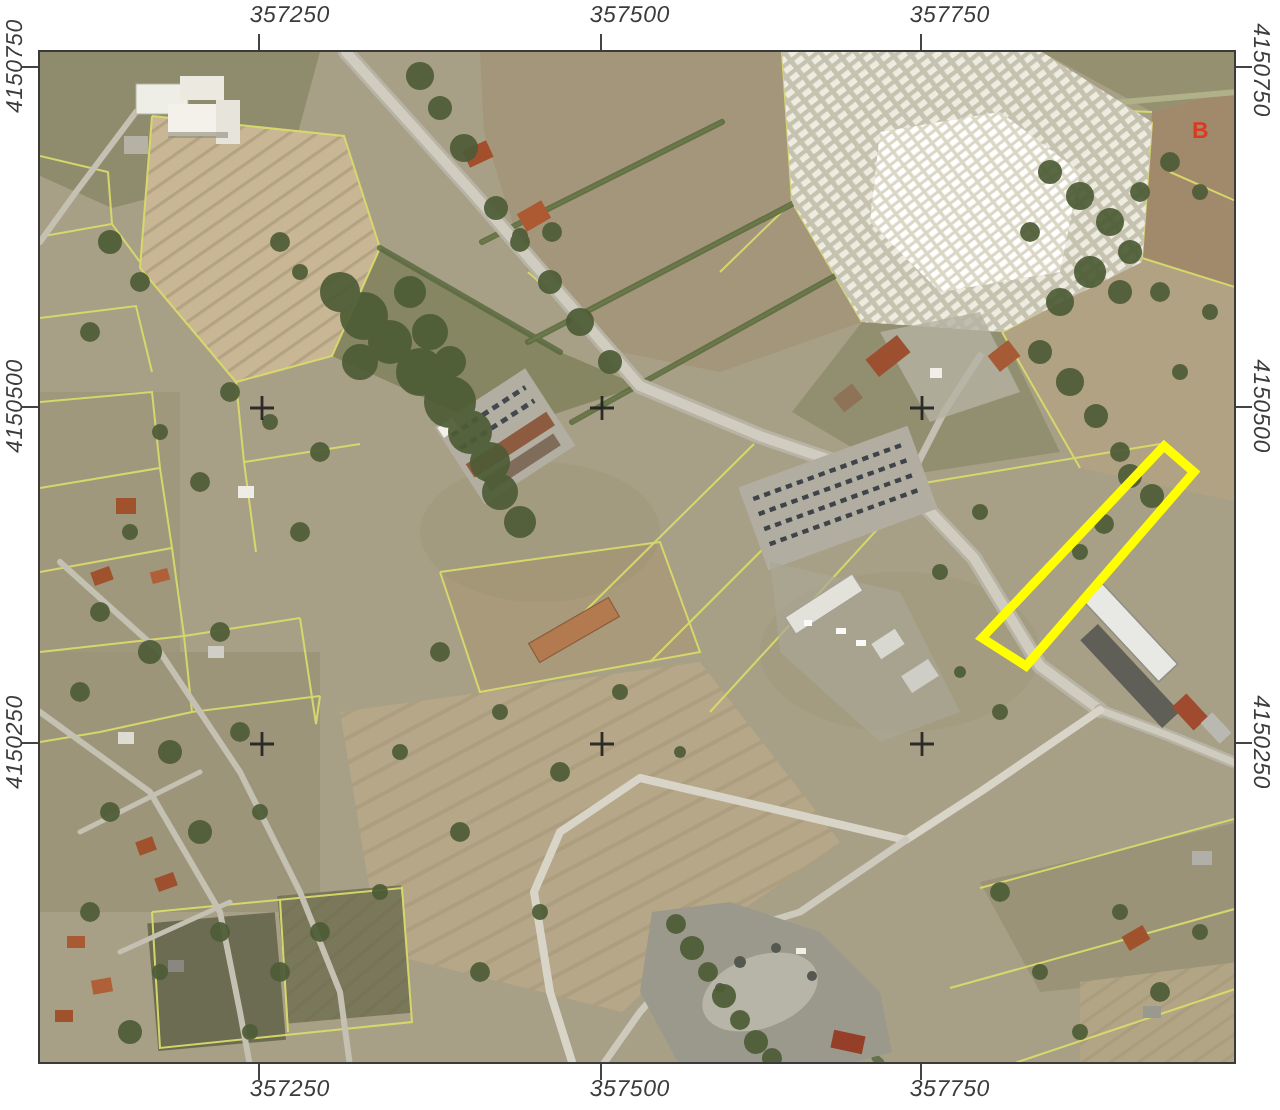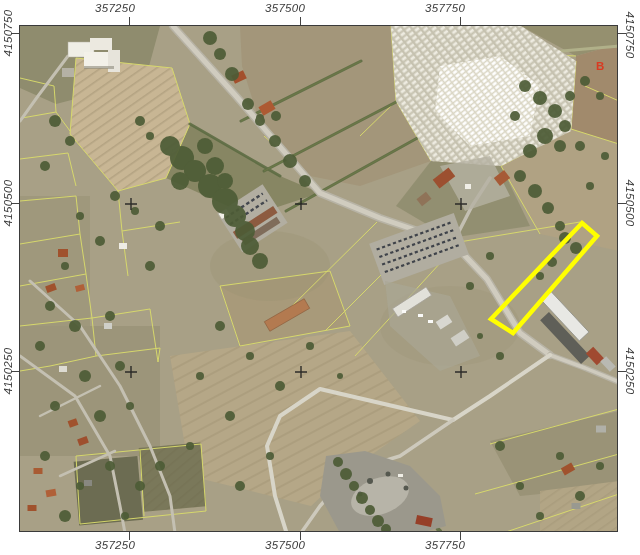--- a/index.html
+++ b/index.html
@@ -14,21 +14,21 @@
   .stage{position:relative;width:640px;height:555px;background:#ffffff;overflow:hidden;
          font-family:"Liberation Sans",sans-serif;}
   .map-frame{position:absolute;left:19px;top:25px;width:599px;height:507px;
              border:1.5px solid var(--map-border);box-sizing:border-box;overflow:hidden;background:#a8a086;}
   .map-frame svg{display:block;}
   .tick{position:absolute;background:var(--tick);}
   .tick.v{width:1px;height:8px;}
   .tick.h{width:8px;height:1px;}
   .coord{position:absolute;font-size:11.5px;font-style:italic;color:var(--axis-text);
          white-space:nowrap;letter-spacing:0.3px;}
-  .coord.top,.coord.bottom{width:70px;text-align:left;margin-left:-35px;}
+  .coord.top,.coord.bottom{width:70px;text-align:right;margin-left:-35px;}
   .coord.left{transform:translate(-50%,-50%) rotate(-90deg);}
   .coord.right{transform:translate(-50%,-50%) rotate(90deg);}
   .marker-b{position:absolute;left:596px;top:61px;font-size:11.5px;font-weight:bold;
             color:var(--marker-b);line-height:1;}
 </style>
 </head>
 <body>
 
 <div class="stage">
 

